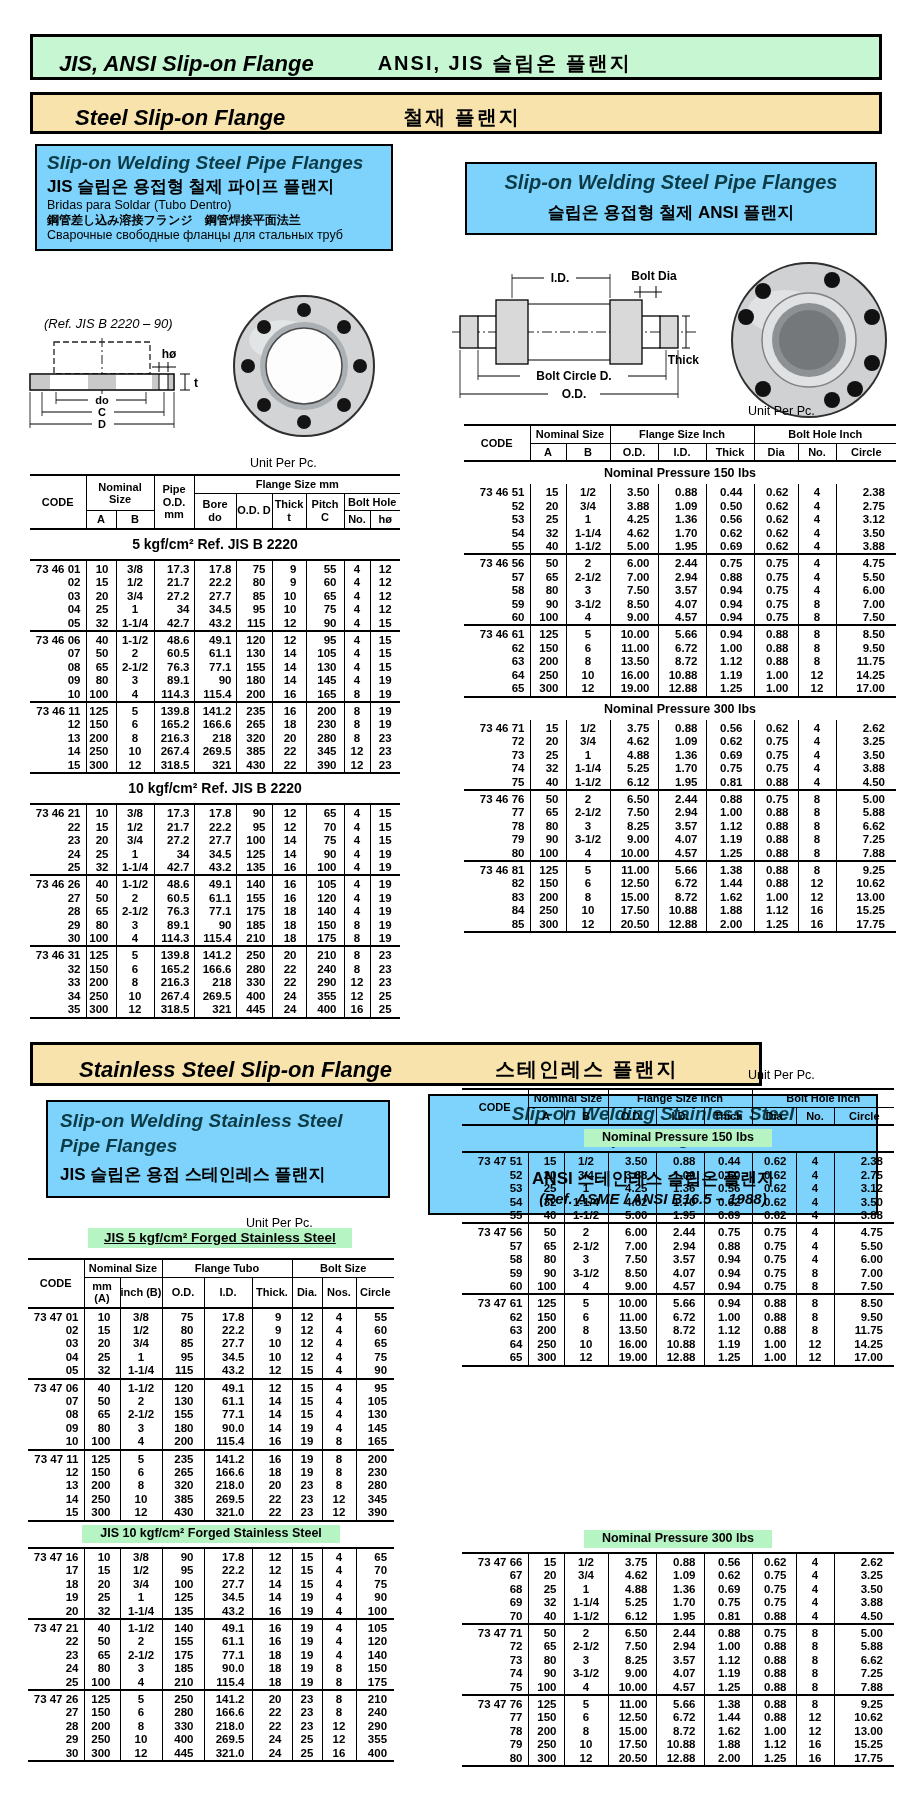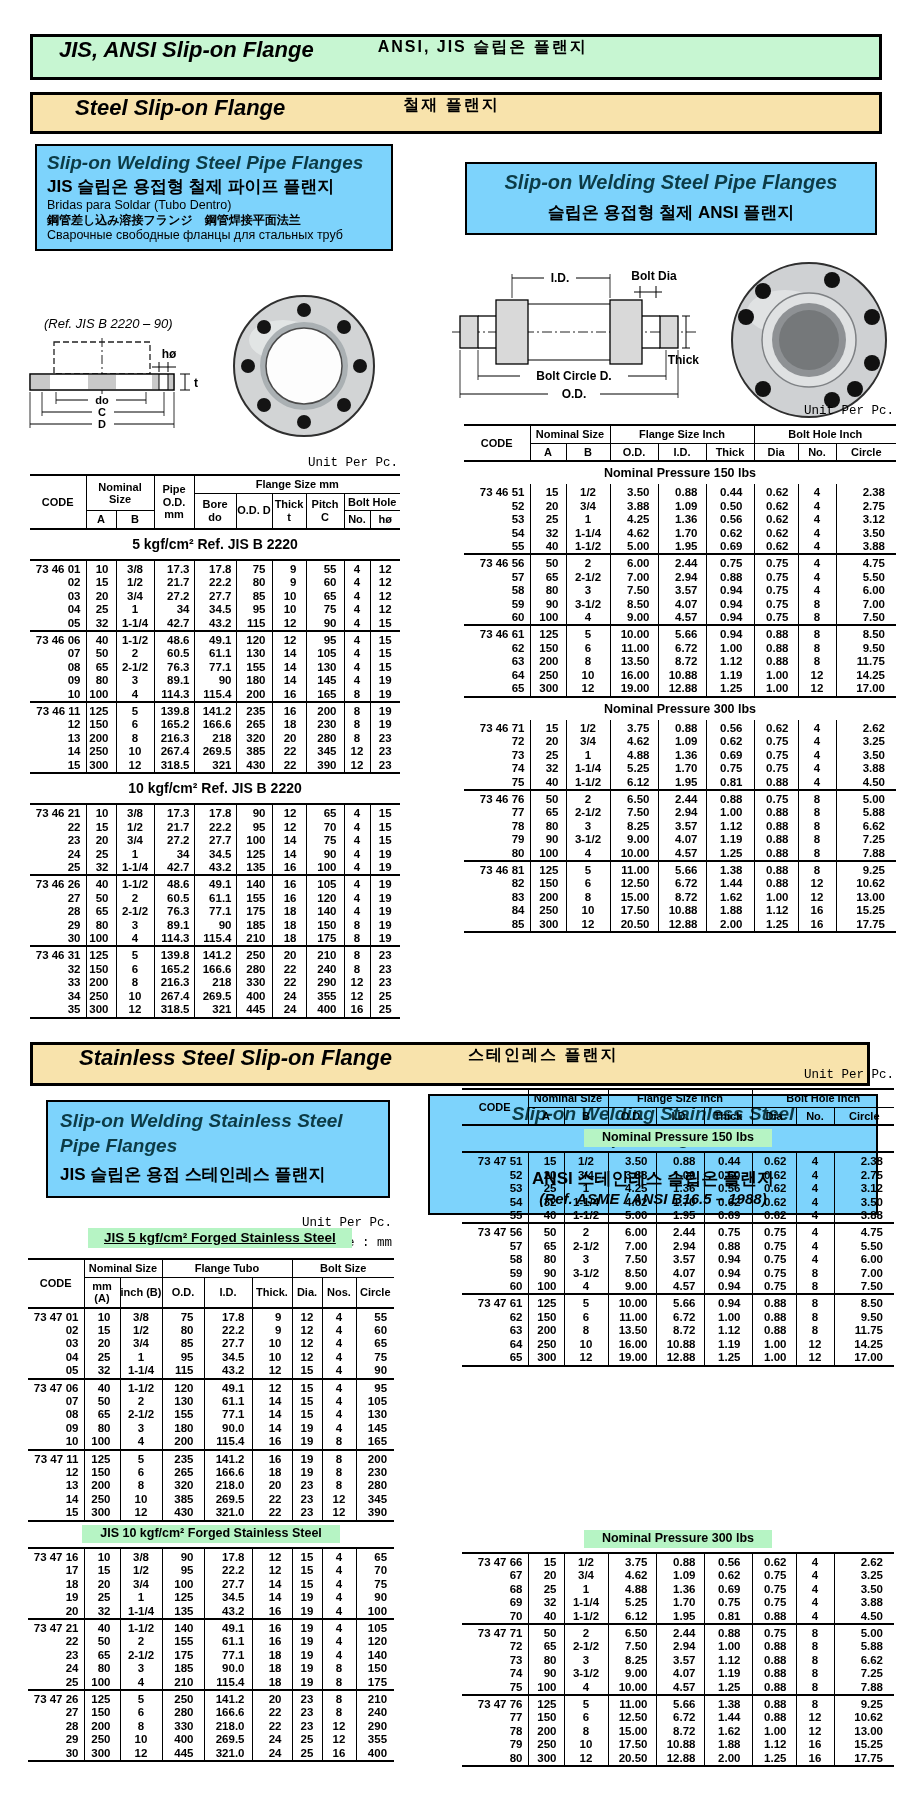--- a/index.html
+++ b/index.html
@@ -1,26 +1,26 @@
 <!DOCTYPE html>
 <html><head>
 <meta charset="utf-8">
 <style>
   html,body{margin:0;padding:0;background:#fff;}
   #page{position:relative;width:912px;height:1800px;background:#ffffff;overflow:hidden;
         font-family:"Liberation Sans","DejaVu Sans",sans-serif;color:#000;}
   .abs{position:absolute;}
 
   
-  .banner{border:3px solid #000;display:flex;align-items:flex-start;box-sizing:border-box;}
+  .banner{border:3px solid #000;display:flex;align-items:flex-end;box-sizing:border-box;}
   #banner1{left:30px;top:34px;width:852px;height:46px;background:#c7f6d2;padding-left:26px;gap:64px;}
   #banner2{left:30px;top:92px;width:852px;height:42px;background:#f8e3ac;padding-left:42px;gap:118px;}
-  #banner3{left:30px;top:1042px;width:840px;height:44px;background:#f8e3ac;padding-left:46px;gap:76px;}
+  #banner3{left:30px;top:1042px;width:732px;height:44px;background:#f8e3ac;padding-left:46px;gap:103px;}
   .banner .en{font-size:22px;font-weight:bold;font-style:italic;white-space:nowrap;}
-  .banner .kr{font-size:16px;font-weight:bold;white-space:nowrap;letter-spacing:2px;}
+  .banner .kr{font-size:20px;font-weight:bold;white-space:nowrap;letter-spacing:2px;}
 
   
   .cblock{background:#7dd3fc;border:2.5px solid #000;box-sizing:border-box;}
   #blk-steel-left{left:35px;top:144px;width:358px;padding:5px 10px 6px;}
   #blk-steel-left .l1{font-size:19px;font-weight:bold;font-style:italic;color:#0c3b46;line-height:24px;}
   #blk-steel-left .l2{font-size:17px;font-weight:bold;line-height:23px;}
   #blk-steel-left .l3{font-size:12.5px;line-height:15px;}
   #blk-steel-left .l4{font-size:12px;font-weight:bold;line-height:15px;}
   #blk-steel-left .l5{font-size:12.5px;line-height:15px;}
   #blk-steel-right{left:465px;top:162px;width:412px;text-align:center;padding:6px 4px 8px;}
@@ -29,21 +29,21 @@
   #blk-steel-right .l3{font-size:17px;font-weight:bold;line-height:24px;margin-top:6px;}
   #blk-ss-left{left:46px;top:1100px;width:344px;padding:6px 12px 8px;}
   #blk-ss-left .l1,#blk-ss-left .l2{font-size:19px;font-weight:bold;font-style:italic;color:#0c3b46;line-height:25px;}
   #blk-ss-left .l3{font-size:17px;font-weight:bold;line-height:26px;margin-top:4px;}
   #blk-ss-right{left:428px;top:1094px;width:450px;text-align:center;padding:6px 4px 6px;}
   #blk-ss-right .l1,#blk-ss-right .l2{font-size:19px;font-weight:bold;font-style:italic;color:#0c3b46;line-height:24px;}
   #blk-ss-right .l3{font-size:17px;font-weight:bold;line-height:24px;margin-top:17px;}
   #blk-ss-right .l4{font-size:15px;font-weight:bold;font-style:italic;line-height:16px;}
 
   .reftext{font-size:13px;font-weight:normal;font-style:italic;}
-  .unitlbl{font-size:12.5px;text-align:right;font-family:Liberation Mono, monospace;}
+  .unitlbl{font-size:12.5px;}
   .greenbar{background:#b6f4c4;font-size:13.5px;font-weight:bold;padding:2px 16px 3px;}
 
   
   .dt{border-collapse:collapse;table-layout:fixed;width:100%;}
   .dt th{border:1.5px solid #000;font-size:11px;line-height:12.5px;font-weight:bold;
          text-align:center;vertical-align:middle;padding:2px 0;overflow:hidden;}
   .dt thead tr:first-child th{border-top:2.5px solid #000;}
   .dt th.eL{border-left:none;}
   .dt tr > *:last-child{border-right:none;}
   .dt td{border-left:1.5px solid #000;border-right:1.5px solid #000;font-size:11.5px;

